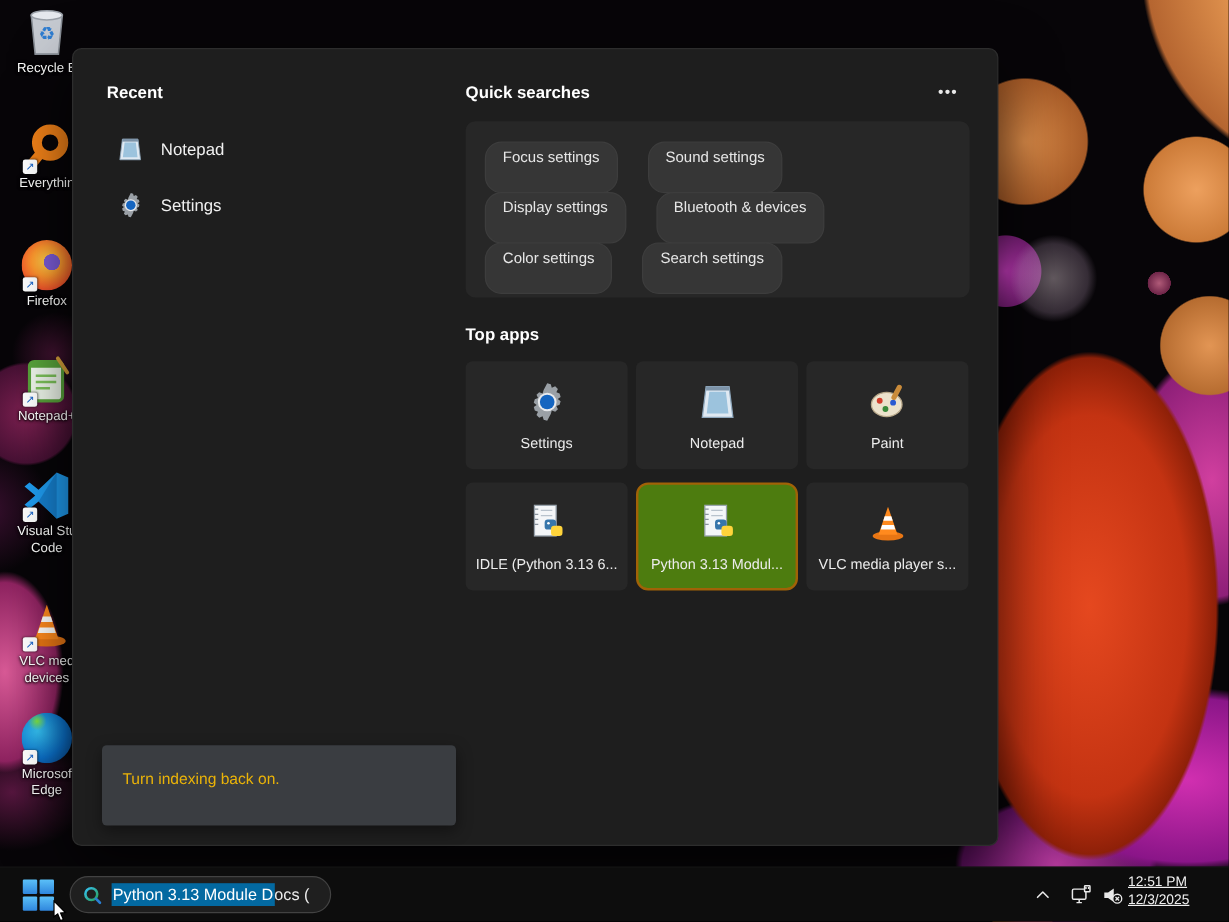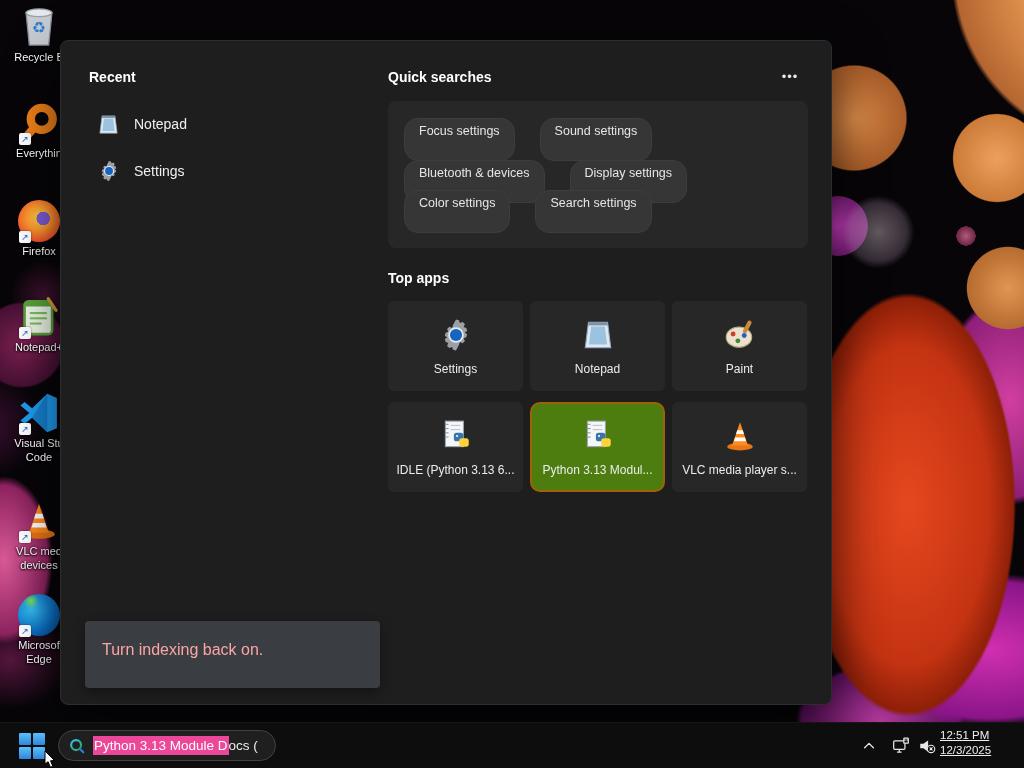--- a/index.html
+++ b/index.html
@@ -54,32 +54,32 @@
   .pill { height:43px; padding:0 14px; background:#363636; border:1px solid #3d3d3d; border-radius:14px; color:#e6e6e6; font-size:12.5px; line-height:25px; cursor:pointer; white-space:nowrap; }
 
   .tiles { position:absolute; left:327px; top:260px; width:422px; }
   .tile { position:absolute; width:135px; height:90px; background:#272727; border-radius:6px; display:flex; flex-direction:column; align-items:center; justify-content:center; gap:9px; cursor:pointer; }
   .tile.selected { border:2px solid #a16207; border-radius:10px; background:#4d7c0f; }
   .tile .ticon { width:36px; height:36px; display:flex; align-items:center; justify-content:center; }
   .tile .tlabel { font-size:12px; color:#ececec; max-width:125px; white-space:nowrap; overflow:hidden; }
 
   .notice { position:absolute; left:24px; top:580px; width:295px; height:67px; background:#3a3d41; border-radius:4px; box-shadow:0 4px 12px rgba(0,0,0,.4); padding:14px 0 0 17px; }
   .notice-msg { font-size:13px; color:#ececec; }
-  .notice-link { font-size:16px; color:#fca5a5; margin-top:6px; cursor:pointer; display:inline-block; }
+  .notice-link { font-size:13px; color:#eab308; margin-top:6px; cursor:pointer; display:inline-block; }
 
   
   .taskbar { position:absolute; left:0; top:722px; width:1024px; height:46px; background:#0d0d0d; border-top:1px solid rgba(255,255,255,.04); }
   .start-button { position:absolute; left:16px; top:7px; width:32px; height:32px; display:flex; align-items:center; justify-content:center; border-radius:4px; cursor:pointer; }
   .start-logo { width:26px; height:26px; display:grid; grid-template-columns:12px 12px; grid-template-rows:12px 12px; gap:2px; }
   .start-logo span { background:linear-gradient(180deg,#5bc0f8,#2f86dd); border-radius:1px; }
 
   .taskbar-search { position:absolute; left:58px; top:7px; width:218px; height:31px; background:#1f1f1f; border:1px solid #424242; border-radius:16px; display:flex; align-items:center; padding-left:9px; cursor:text; }
   .taskbar-search .sicon { width:18px; height:18px; margin-right:7px; }
   .search-text { font-size:13.5px; white-space:pre; }
-  .search-text .hl { background:#ec4899; color:#fff; padding:2px 1px; }
+  .search-text .hl { background:#0369a1; color:#fff; padding:2px 1px; }
   .search-text .rest { color:#ececec; }
 
   .tray-icon { position:absolute; top:8px; width:30px; height:30px; display:flex; align-items:center; justify-content:center; border-radius:4px; cursor:pointer; }
   .tray-chevron { left:854px; }
   .tray-network { left:886px; }
   .tray-volume  { left:912px; }
   .tray-clock { position:absolute; right:10px; top:5px; width:74px; text-align:left; color:#f0f0f0; font-size:11.5px; line-height:15px; cursor:pointer;text-decoration:underline; }
 
   .mouse-cursor { position:absolute; left:44px; top:750px; width:14px; height:20px; z-index:50; }
 </style>
@@ -199,24 +199,24 @@
 
   <div class="section-title" style="left:327px; top:28px">Quick searches</div>
   <div class="more-options">•••</div>
 
   <div class="quick-card">
     <div class="pill-row" style="top:17px">
       <div class="pill">Focus settings</div>
       <div class="pill">Sound settings</div>
     </div>
     <div class="pill-row" style="top:59px">
+      <div class="pill">Display settings</div>
       <div class="pill">Bluetooth &amp; devices</div>
-      <div class="pill">Display settings</div>
-    </div>
-    <div class="pill-row" style="top:89px">
+    </div>
+    <div class="pill-row" style="top:101px">
       <div class="pill">Color settings</div>
       <div class="pill">Search settings</div>
     </div>
   </div>
 
   <div class="section-title" style="left:327px; top:229px">Top apps</div>
 
   <div class="tiles">
 
     <div class="tile" style="left:0; top:0">

